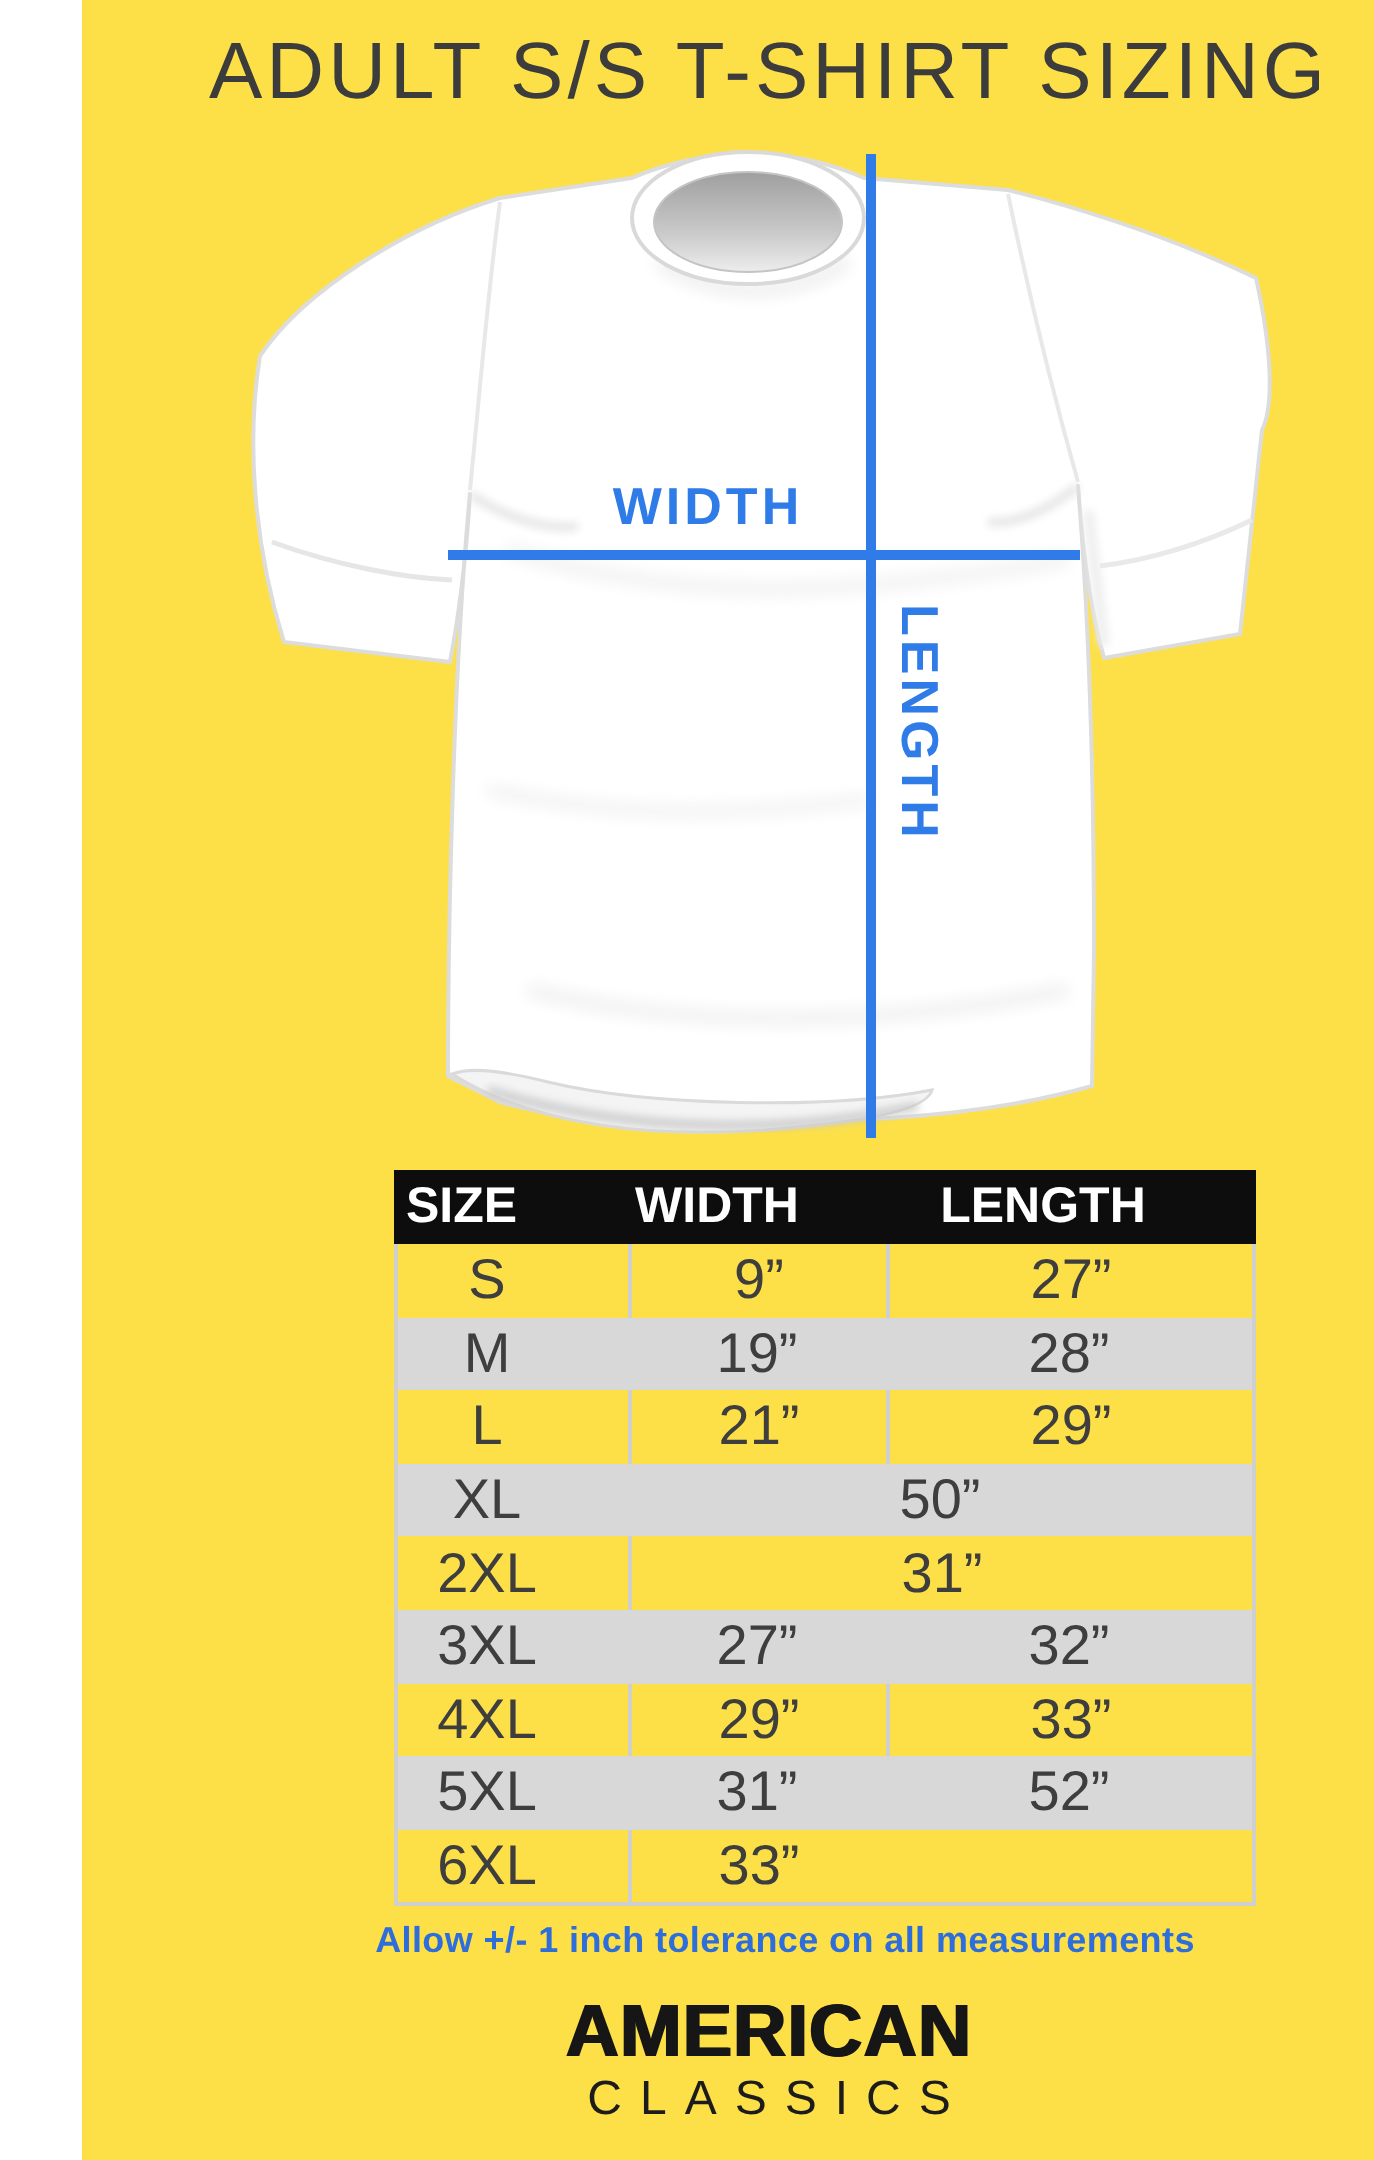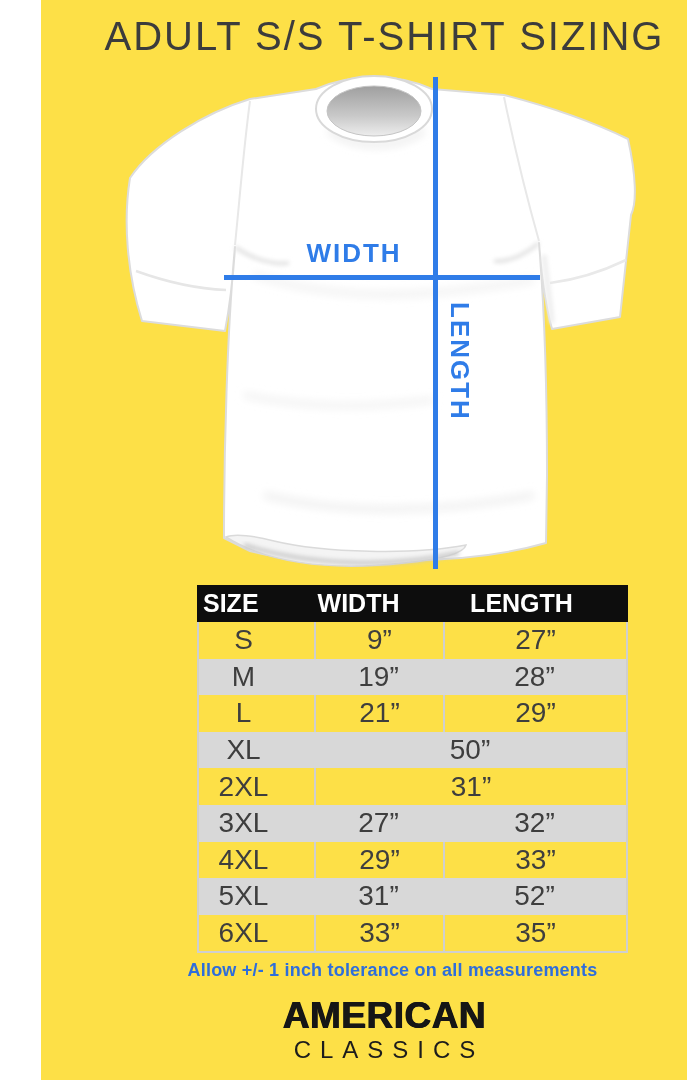--- a/index.html
+++ b/index.html
@@ -189,21 +189,20 @@
           <div class="cell c2">33”</div>
         </div>
         <div class="trow striped">
           <div class="cell c0">5XL</div>
           <div class="cell c1">31”</div>
           <div class="cell c2">52”</div>
         </div>
         <div class="trow plain">
           <div class="cell c0">6XL</div>
           <div class="cell c1">33”</div>
-          <div class="cell c2">35”</div>
         </div>
       </div>
   </div>
 
   <div class="note">Allow +/- 1 inch tolerance on all measurements</div>
 
   <div class="brand">
     <div class="brand-name">AMERICAN</div>
     <div class="brand-sub">CLASSICS</div>
   </div>

